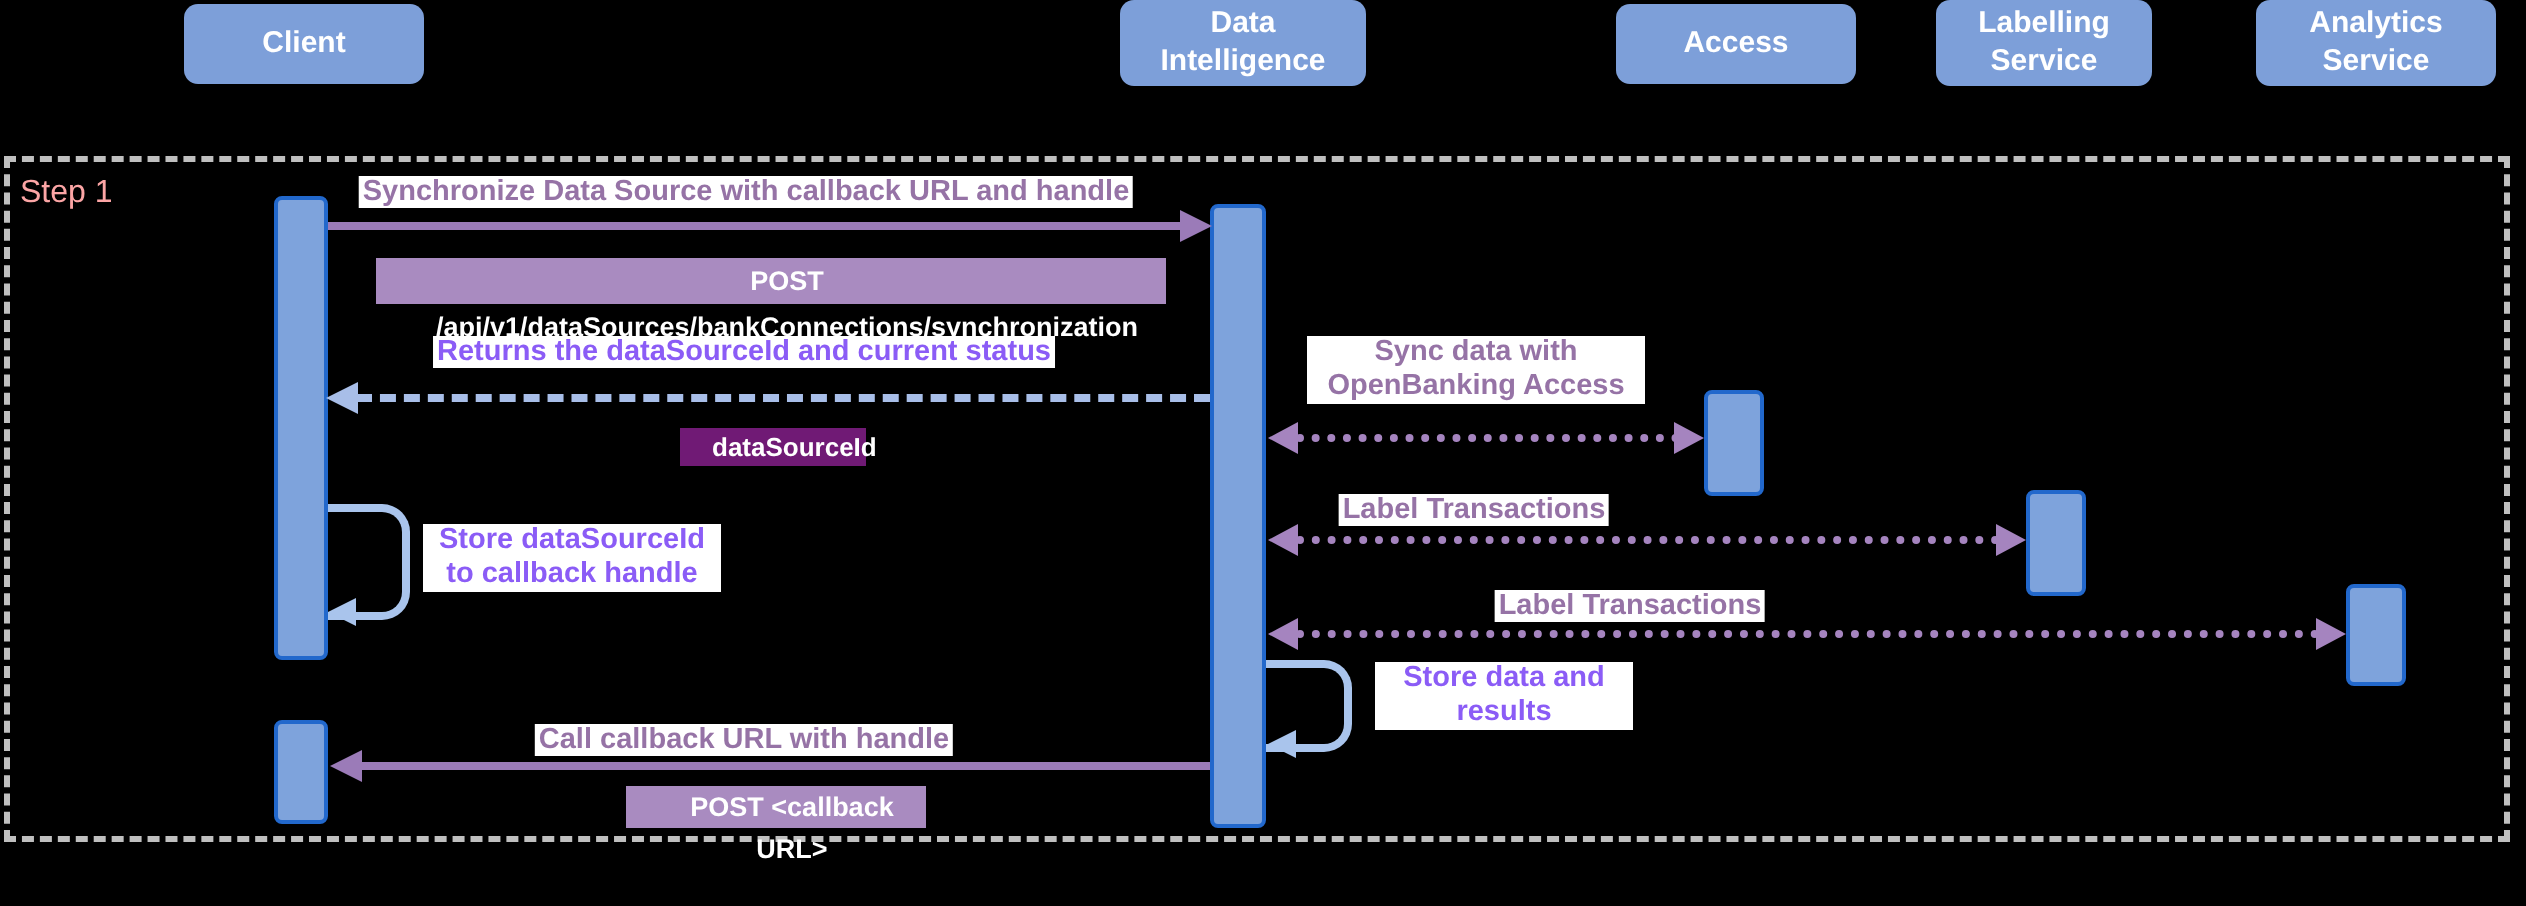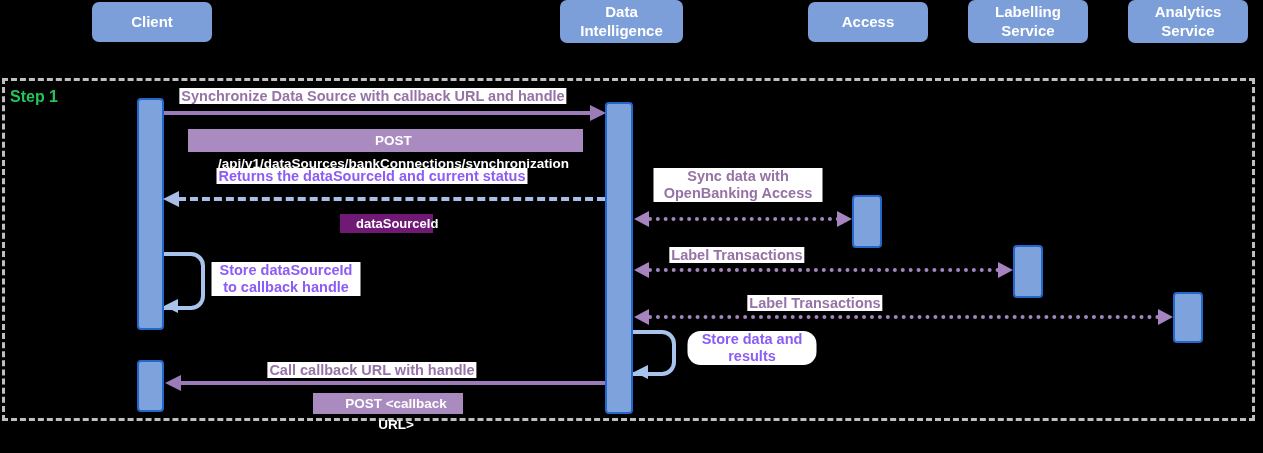--- a/index.html
+++ b/index.html
@@ -10,21 +10,21 @@
   .actor{
     position:absolute;background:#7D9FD9;color:#ffffff;font-weight:bold;
     font-size:15px;line-height:1.25;border-radius:7px;display:flex;
     align-items:center;justify-content:center;text-align:center;
     box-sizing:border-box;padding:2px 4px;
   }
   .frame{
     position:absolute;border:3px dashed #BFBFBF;box-sizing:border-box;
   }
   .step-label{
-    position:absolute;color:#22c55e;font-weight:bold;font-size:16px;white-space:nowrap;
+    position:absolute;color:#fca5a5;font-weight:normal;font-size:16px;white-space:nowrap;
   }
   .bar{
     position:absolute;background:#7EA3DC;border:2px solid #2268CC;
     border-radius:4px;box-sizing:border-box;
   }
   .lbl{
     position:absolute;transform:translateX(-50%);background:#ffffff;
     font-weight:bold;font-size:14.5px;white-space:nowrap;padding:0 2px;
     text-align:center;
   }
@@ -61,21 +61,21 @@
 
   <div class="actor" style="left:560px;top:0px;width:123px;height:43px;">
     <span>Data Intelligence</span>
   </div>
   <div class="actor" style="left:92px;top:2px;width:120px;height:40px;">
     <span>Client</span>
   </div>
   <div class="actor" style="left:808px;top:2px;width:120px;height:40px;">
     <span>Access</span>
   </div>
-  <div class="actor" style="left:968px;top:0px;width:120px;height:43px;align-items:center;">
+  <div class="actor" style="left:968px;top:0px;width:108px;height:43px;align-items:center;">
     <span>Labelling Service</span>
   </div>
   <div class="actor" style="left:1128px;top:0px;width:120px;height:43px;">
     <span>Analytics Service</span>
   </div>
 
   <div class="frame" style="left:2px;top:78px;width:1253px;height:343px;"></div>
   <div class="step-label" style="left:10px;top:88px;">Step 1</div>
 
   <div class="bar" style="left:137px;top:98px;width:27px;height:232px;"></div>
@@ -109,20 +109,20 @@
   <div class="tri tri-l-dot" style="left:634px;top:262px;"></div>
   <div class="tri tri-r-dot" style="left:998px;top:262px;"></div>
 
   <div class="lbl purple" style="left:815px;top:295px;">Label Transactions</div>
   <div class="line dotted-purple" style="left:648px;top:315px;width:512px;"></div>
   <div class="tri tri-l-dot" style="left:634px;top:309px;"></div>
   <div class="tri tri-r-dot" style="left:1158px;top:309px;"></div>
 
   <div class="loop" style="left:633px;top:330px;width:43px;height:46px;"></div>
   <div class="tri tri-l-loop" style="left:634px;top:365px;"></div>
-  <div class="lbl wrap blue" style="left:752px;top:331px;width:125px;border-radius:13px;">Store data and results</div>
+  <div class="lbl wrap blue" style="left:752px;top:331px;width:125px;">Store data and results</div>
 
   <div class="lbl purple" style="left:372px;top:362px;">Call callback URL with handle</div>
   <div class="line solid-purple" style="left:180px;top:381px;width:425px;"></div>
   <div class="tri tri-l-purple" style="left:165px;top:375px;"></div>
   <div class="badge badge-purple" style="left:313px;top:393px;width:150px;height:21px;line-height:21px;font-size:13.5px;">POST &lt;callback URL&gt;</div>
 
 </div>
 
 </body></html>

